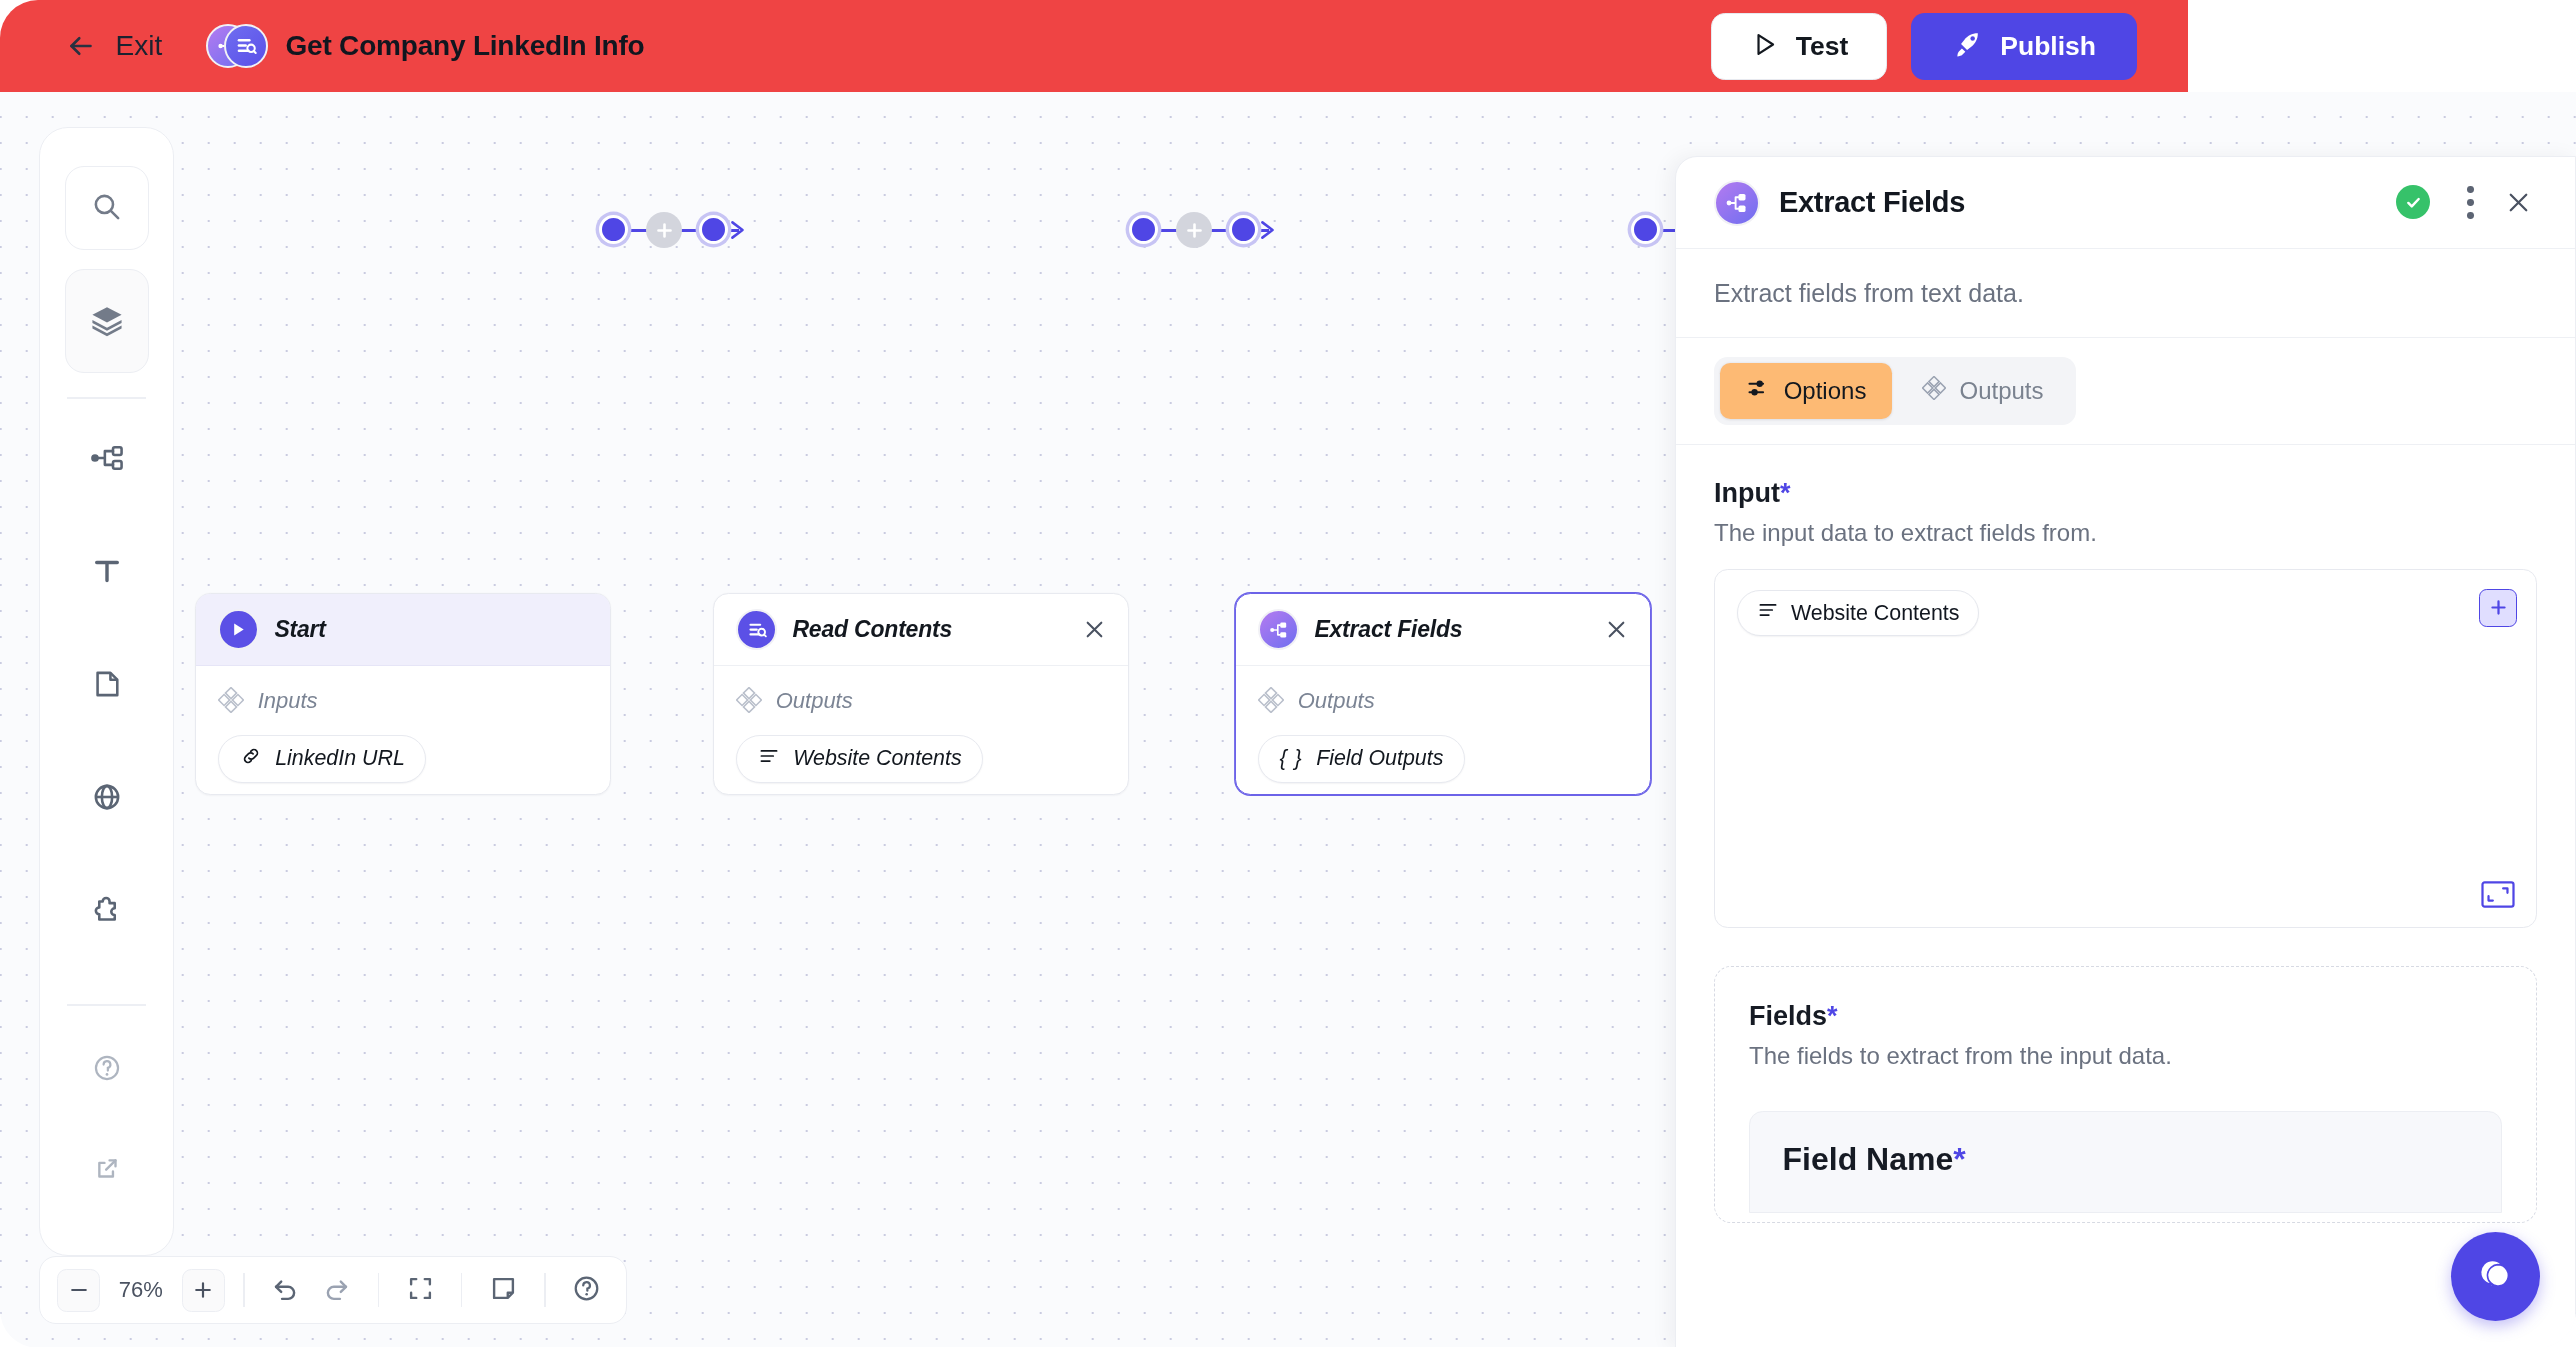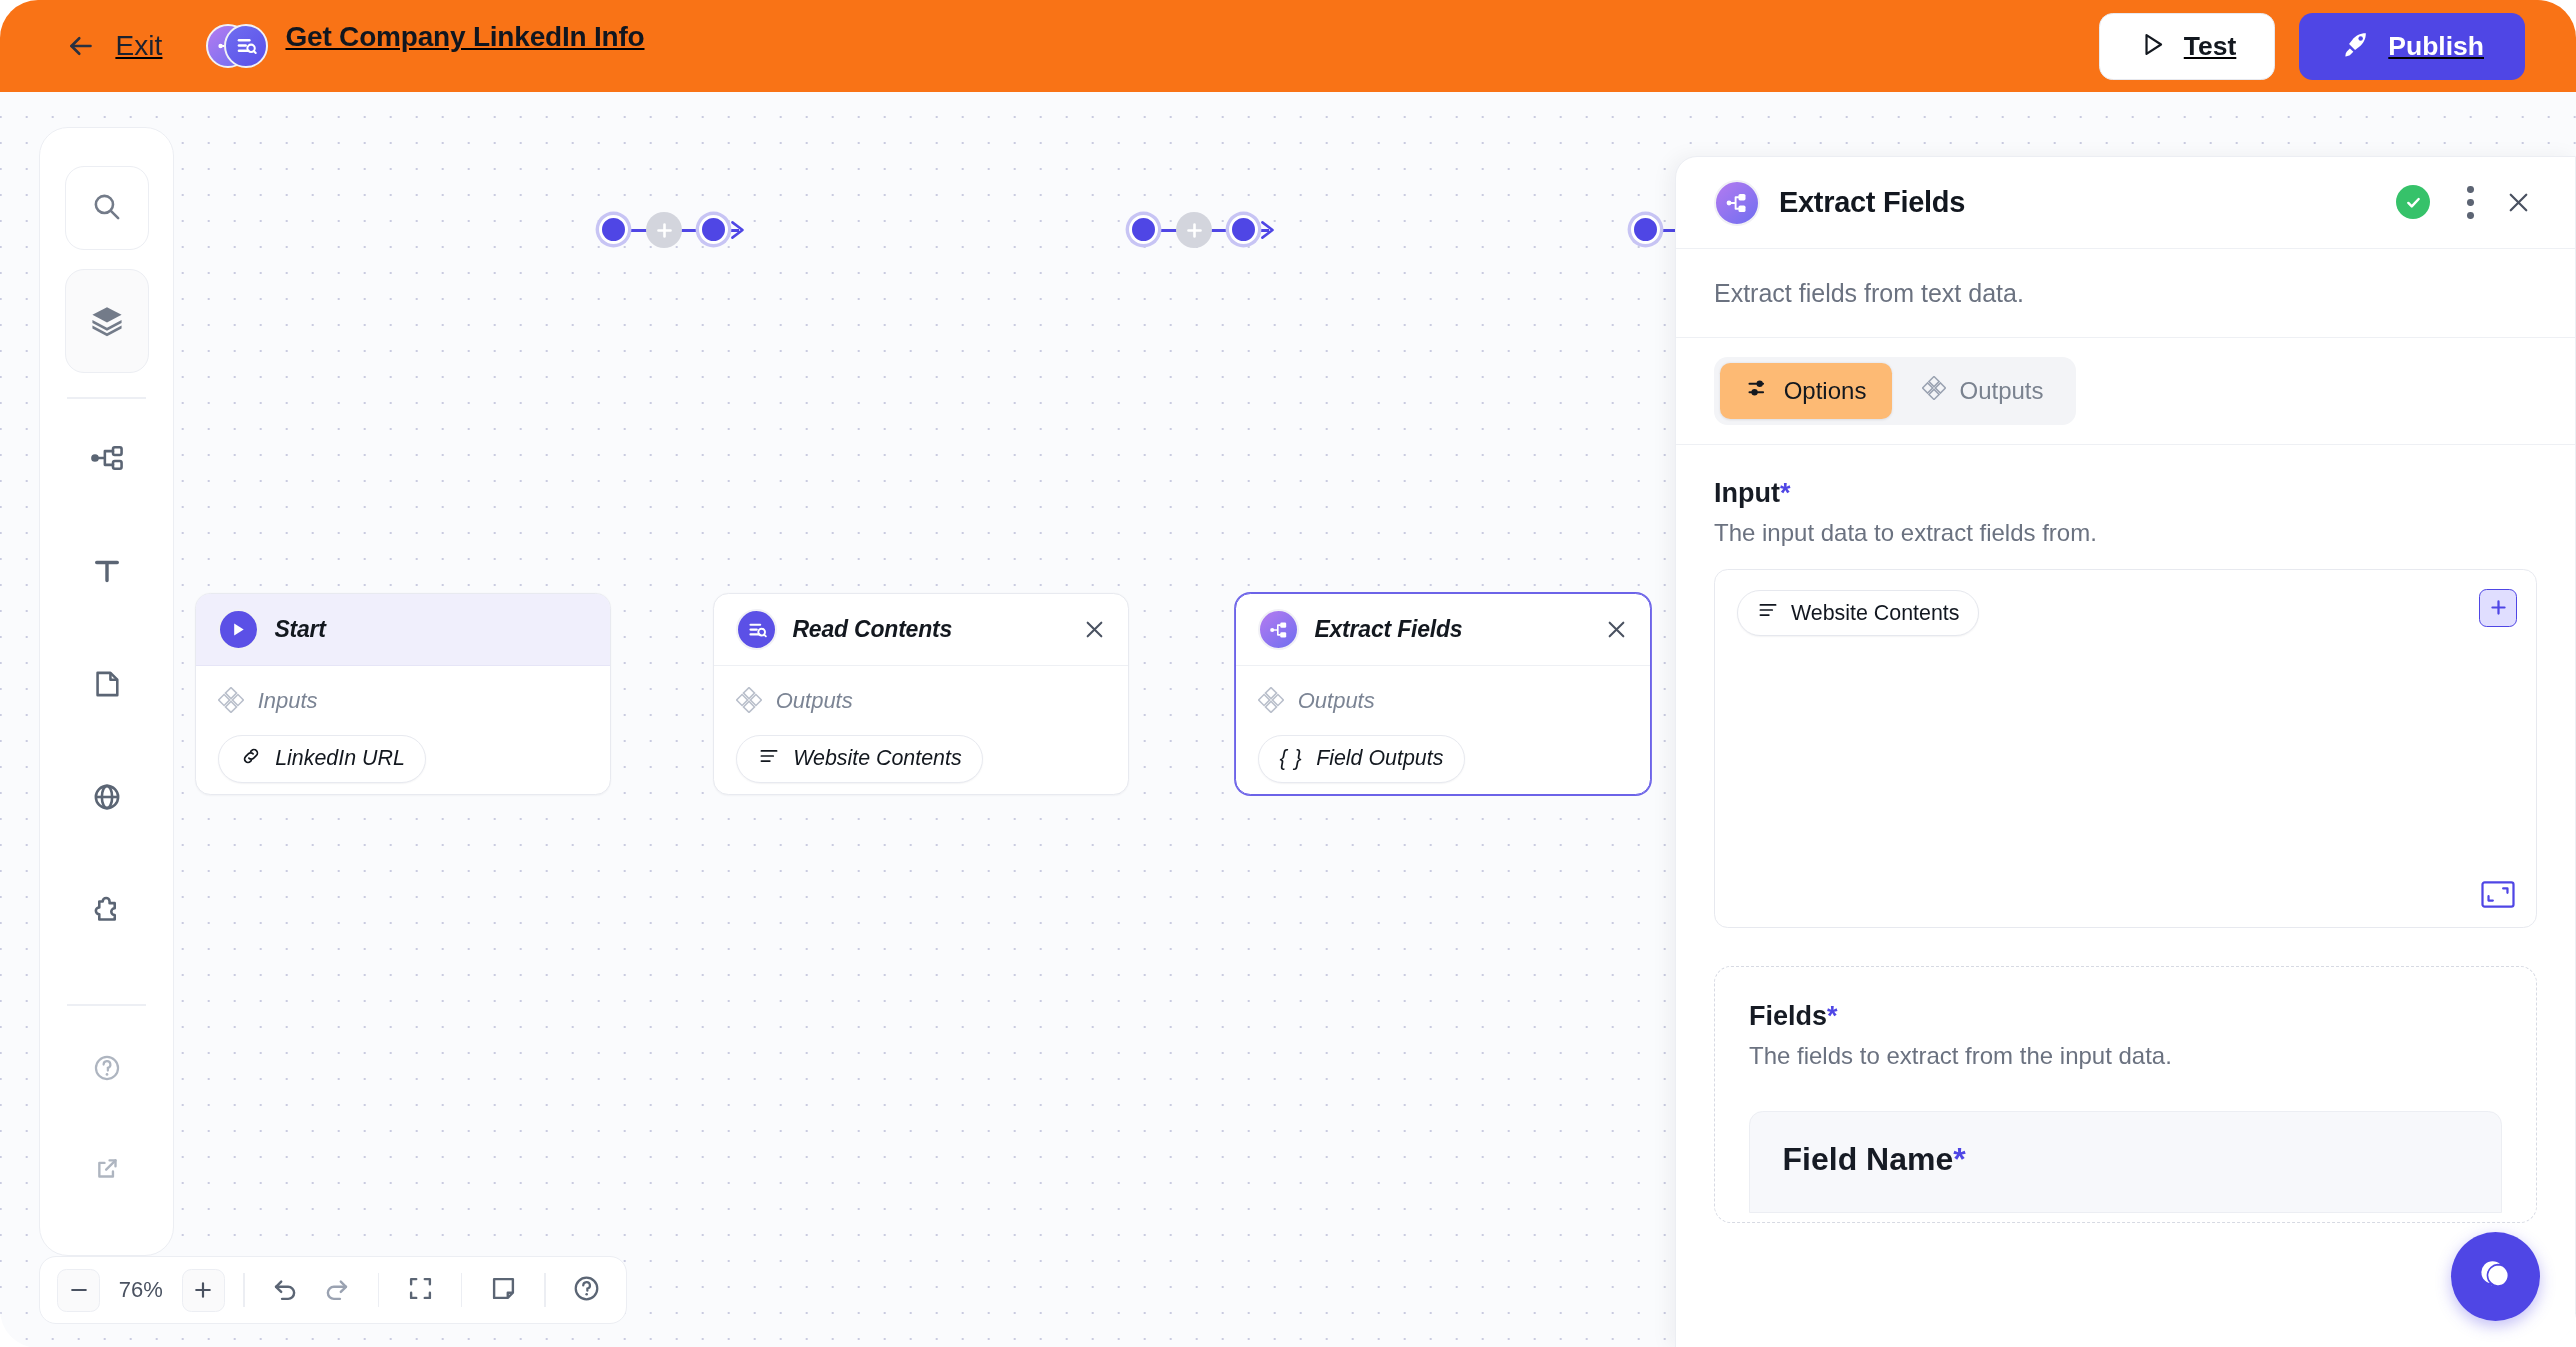--- a/index.html
+++ b/index.html
@@ -13,35 +13,34 @@
     position: relative;
     width: 2576px; height: 1348px;
     background: #ffffff;
     border-radius: 38px;
     overflow: hidden;
   }
 
   
   .topbar {
     position: absolute; left: 0; top: 0;
-    width: 2576px; height: 92px;
-    background: #f97316;
+    width: 2188px; height: 92px;
+    background: #ef4444;
     display: flex; align-items: center;
     z-index: 40;
-    text-decoration: underline;
   }
   .exit-btn {
     display: flex; align-items: center; gap: 15.4px;
     margin-left: 62px; cursor: pointer;
   }
   .exit-arrow { width: 38px; height: 38px; display:block; }
   .exit-label { font-size: 28px; font-weight: 500; color: #1b2230; letter-spacing: 0.1px; }
 
   .app-title-wrap {
-    display: flex; align-items: flex-start; gap: 17px;
+    display: flex; align-items: center; gap: 17px;
     margin-left: 44px;
   }
   .app-icon { position: relative; width: 62px; height: 50px; }
   .app-icon .circ {
     position: absolute; top: 3.4px; width: 44px; height: 44px;
     border-radius: 50%;
     border: 2.6px solid #f1f1f5;
     display: flex; align-items: center; justify-content: center;
   }
   .app-icon .circ.back { left: 0; background: linear-gradient(140deg,#b47bf0 0%, #6f6ef0 100%); }

